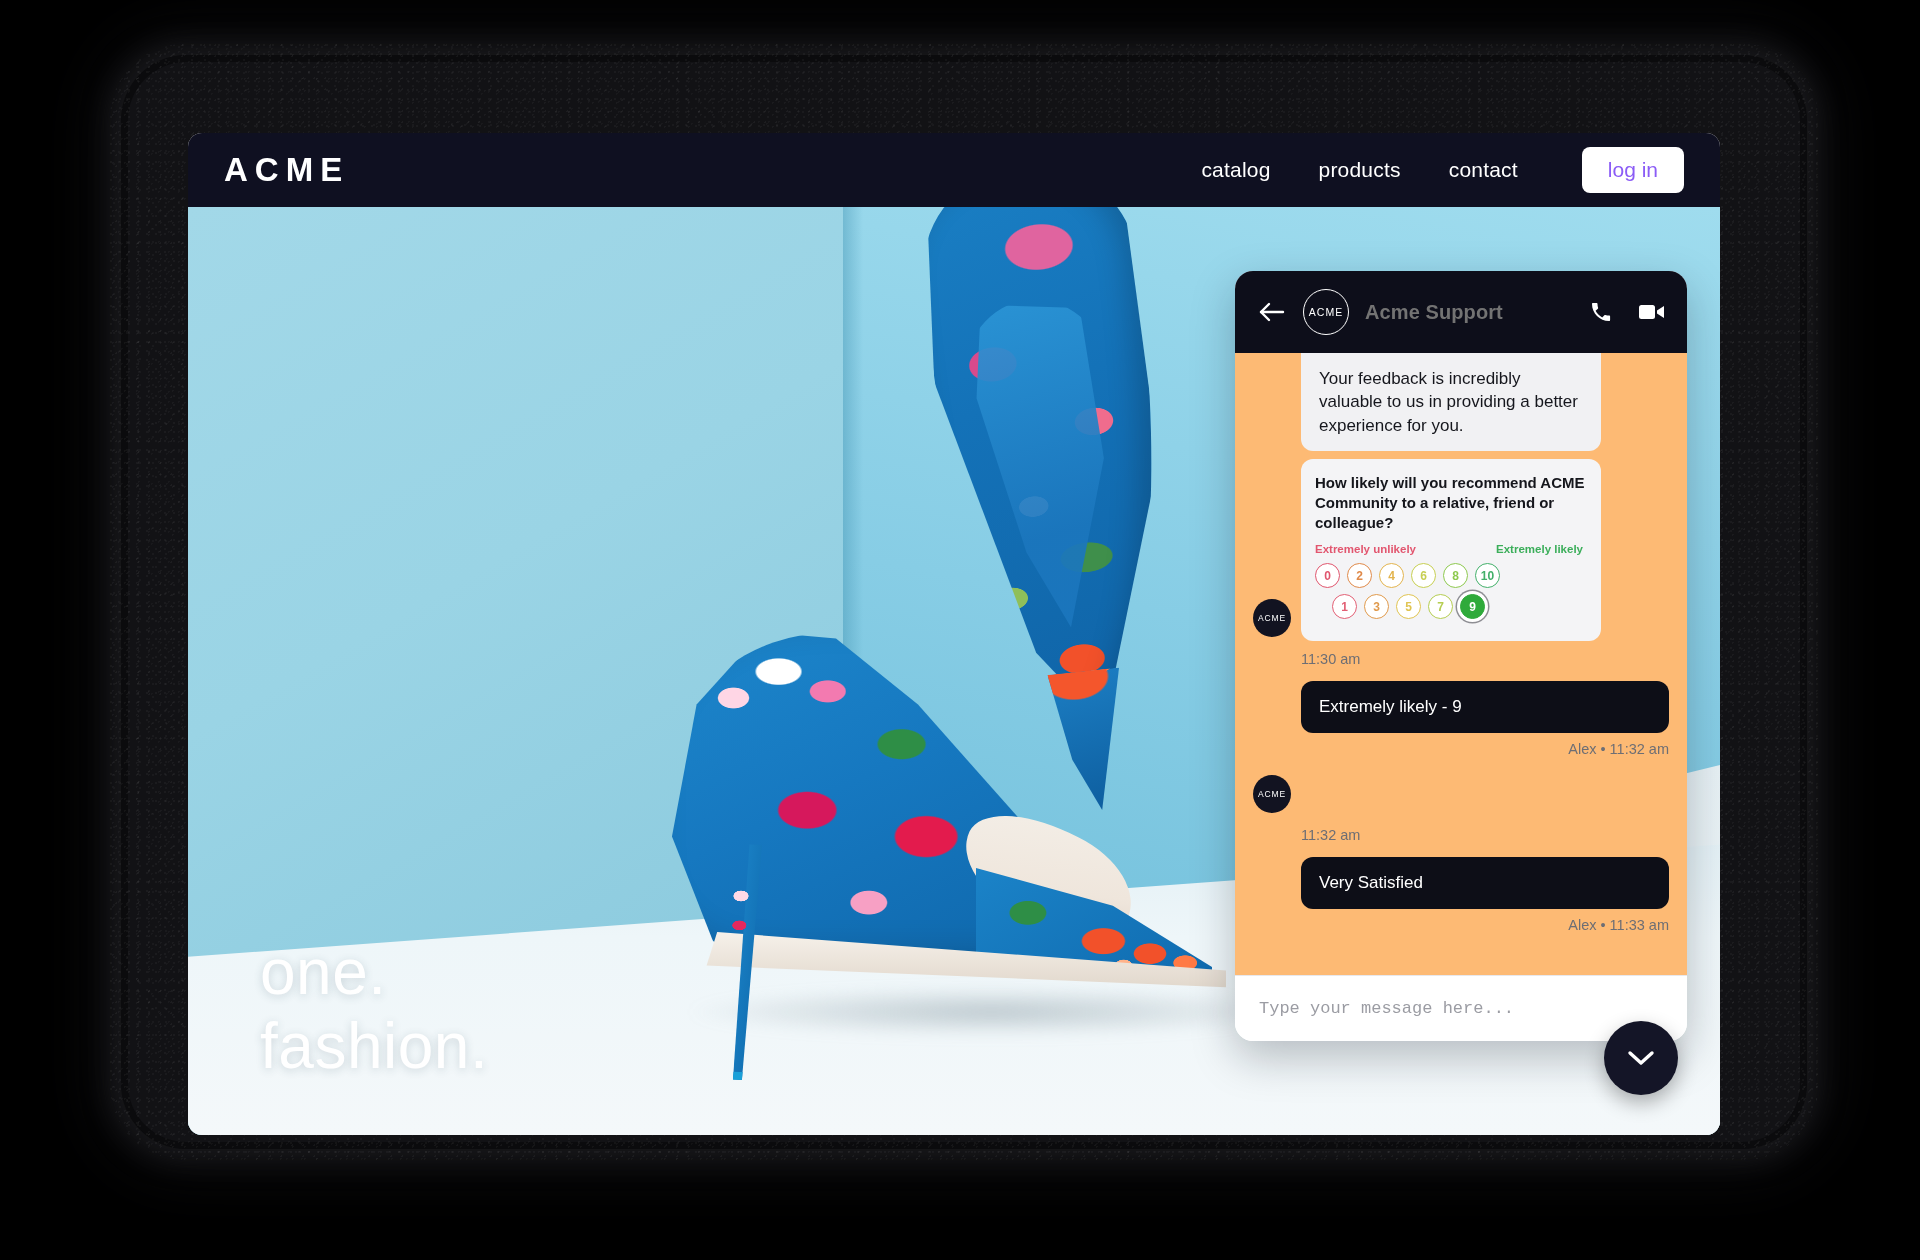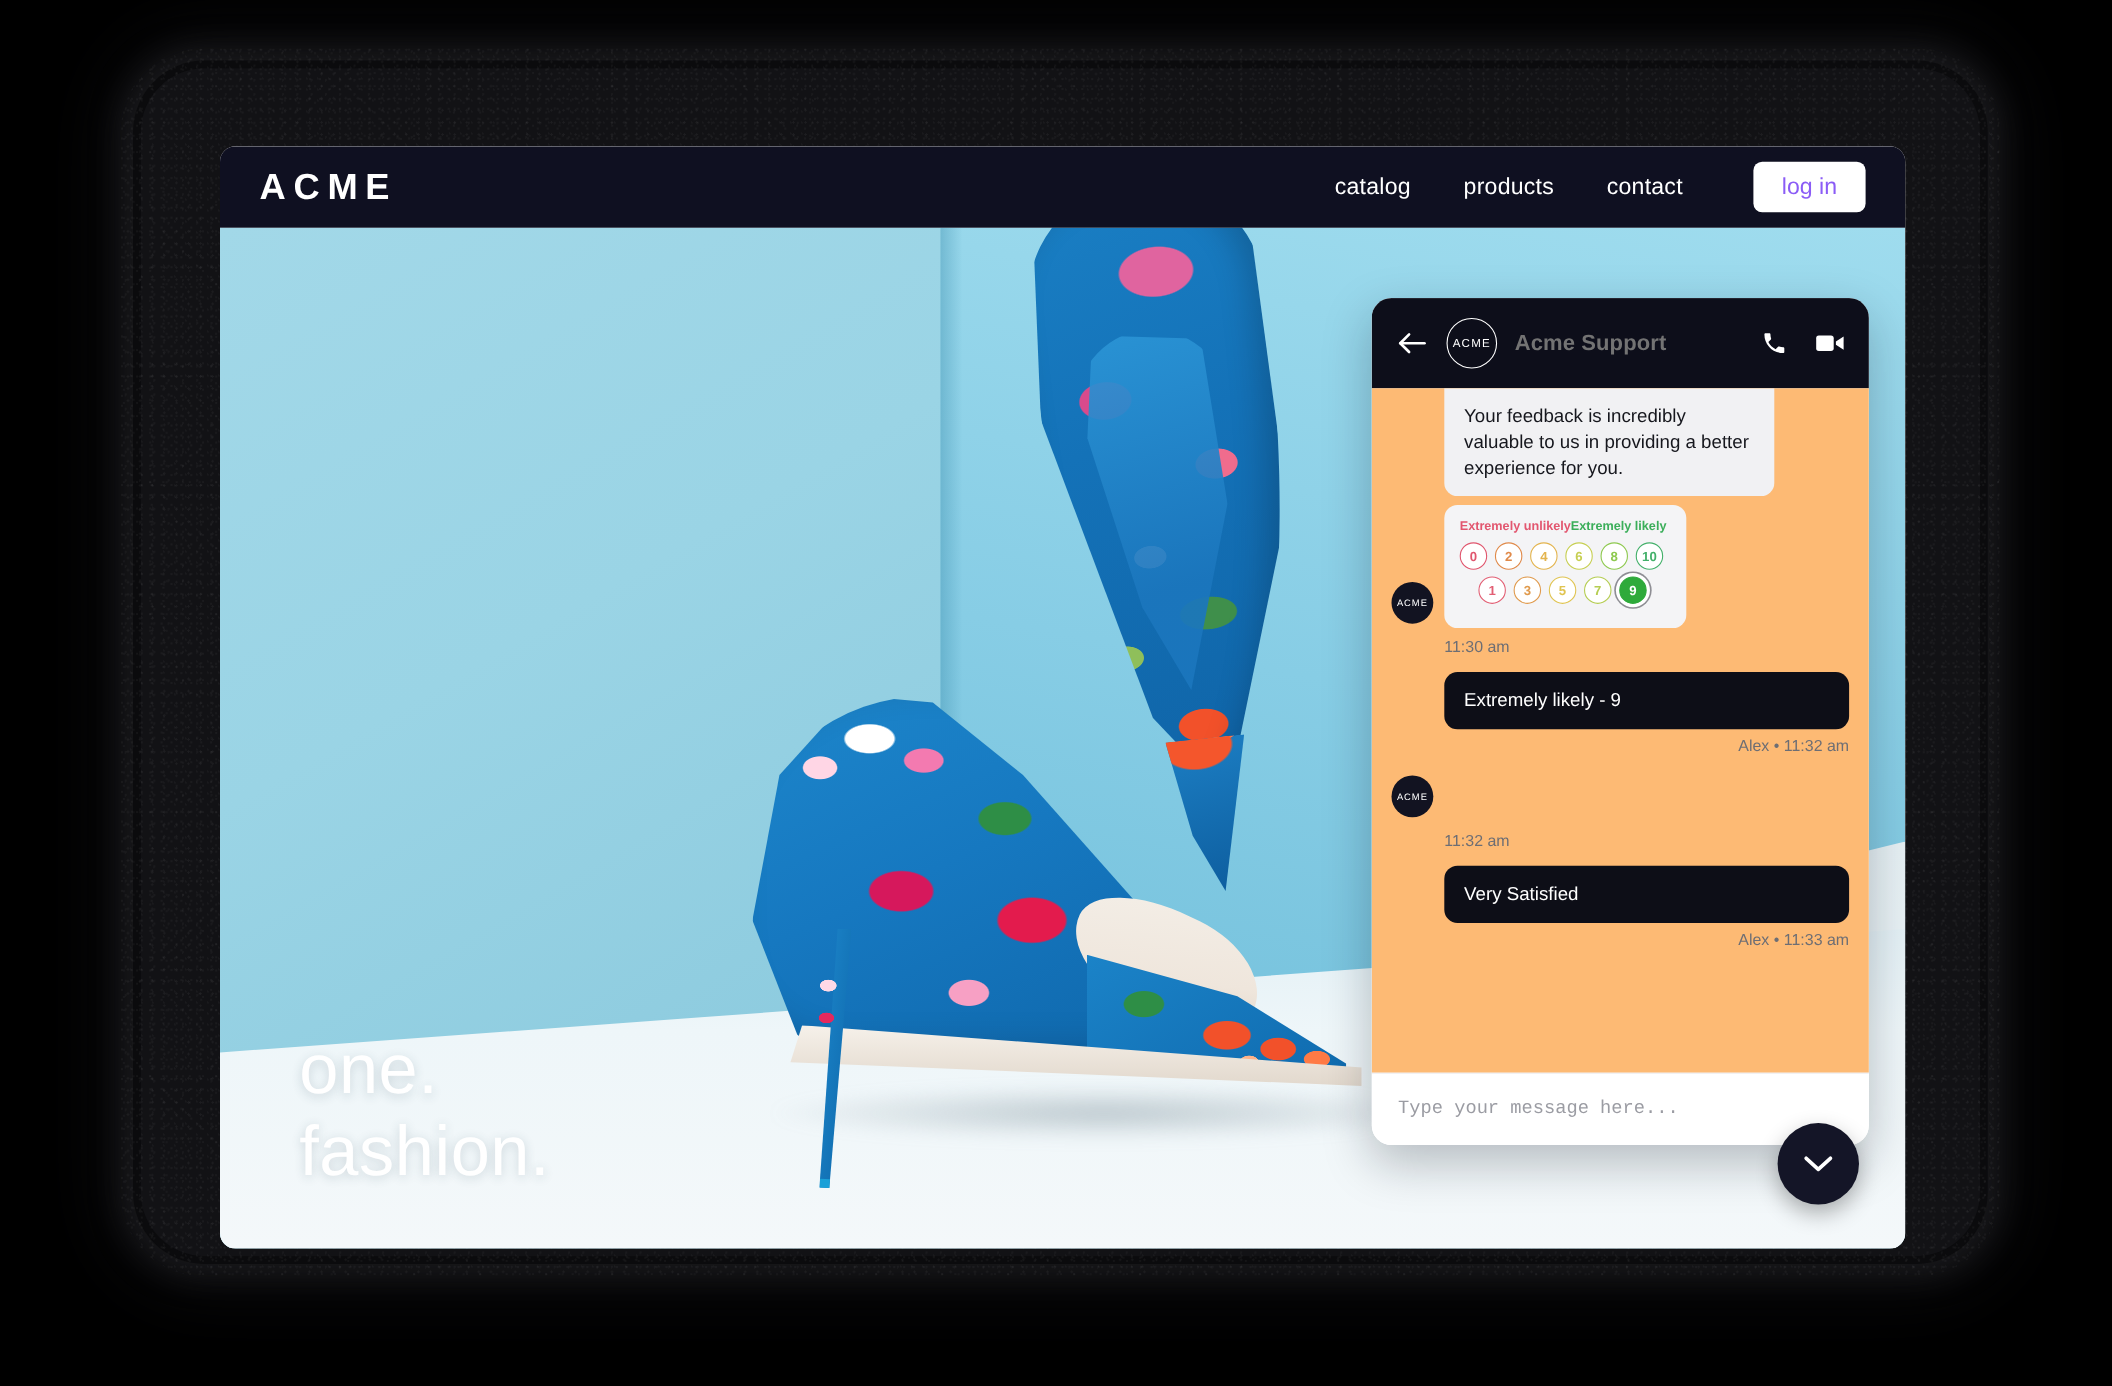--- a/index.html
+++ b/index.html
@@ -48,21 +48,21 @@
       radial-gradient(circle at 88% 76%, rgba(255,255,255,.04) 0 1px, transparent 1px),
       radial-gradient(circle at 21% 88%, rgba(255,255,255,.045) 0 1px, transparent 1px);
     background-size: 9px 9px, 13px 13px, 11px 11px, 15px 15px, 10px 10px, 12px 12px;
     mix-blend-mode: screen;
     opacity:.85;
   }
 
   
   #browser {
     position: absolute;
-    left: 200px;
+    left: 188px;
     top: 133px;
     width: 1532px;
     height: 1002px;
     border-radius: 14px;
     overflow: hidden;
     background: #ffffff;
     z-index: 3;
   }
 
   
@@ -531,20 +531,21 @@
 
         <div id="chat-body">
 
           <div class="bubble-bot clipped">Your feedback is incredibly valuable to us in providing a better experience for you.</div>
 
           <div class="bot-row" style="margin-top:8px;">
             <div class="bot-avatar">
               <span>ACME</span>
             </div>
             <div class="rating-card">
+              <div class="rating-question">How likely will you recommend ACME Community to a relative, friend or colleague?</div>
               <div class="rating-legend">
                 <span id="legend-low">Extremely unlikely</span>
                 <span id="legend-high">Extremely likely</span>
               </div>
               <div class="rating-row" id="rating-row-top">
                   <div class="rating-dot" style="color: rgb(224, 86, 110);">0</div>
                   <div class="rating-dot" style="color: rgb(224, 138, 74);">2</div>
                   <div class="rating-dot" style="color: rgb(227, 180, 78);">4</div>
                   <div class="rating-dot" style="color: rgb(199, 207, 82);">6</div>
                   <div class="rating-dot" style="color: rgb(142, 201, 79);">8</div>

